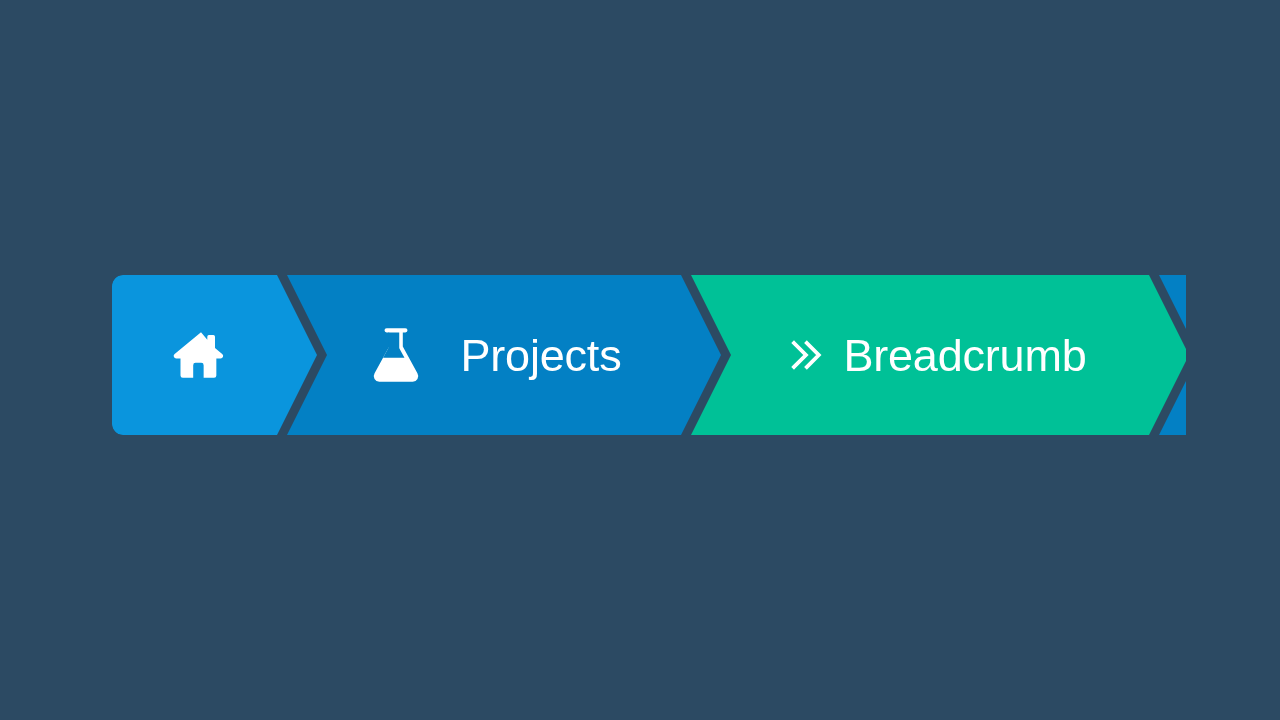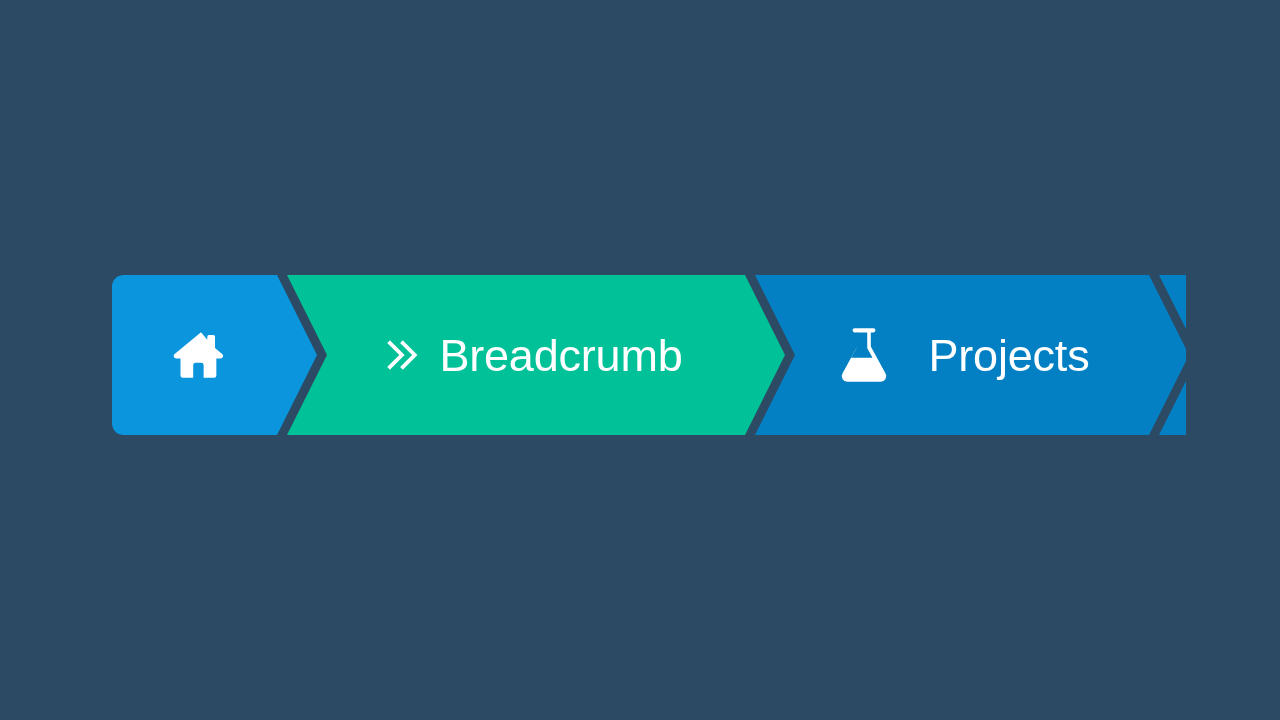--- a/index.html
+++ b/index.html
@@ -136,42 +136,42 @@
           <span class="crumb-icon">
             <svg width="62" height="62" viewBox="0 0 24 24" aria-hidden="true">
               <path fill="#ffffff" d="M12 3.2 1.8 11.6a1 1 0 0 0 .64 1.78h1.62v6.55a.9.9 0 0 0 .9.9h4.02v-4.9a.9.9 0 0 1 .9-.9h2.24a.9.9 0 0 1 .9.9v4.9h4.02a.9.9 0 0 0 .9-.9v-6.55h1.62a1 1 0 0 0 .64-1.78l-2.78-2.29V4.9a.62.62 0 0 0-.62-.62h-1.74a.62.62 0 0 0-.62.62v1.2L12 3.2z"></path>
             </svg>
           </span>
           <span class="crumb-label"></span>
         </div>
       </div>
 
       
-      <div class="crumb notched breadcrumb" style="background:#00c197; z-index:20;">
-        <div class="crumb-inner">
-          <span class="sep-chevron">
-            <svg width="44" height="44" viewBox="0 0 24 24" aria-hidden="true">
-              <path fill="none" stroke="#ffffff" stroke-width="2.1" stroke-linecap="square" stroke-linejoin="miter" d="M6 5.5 12.5 12 6 18.5 M13 5.5 19.5 12 13 18.5"></path>
-            </svg>
-          </span>
-          <span class="crumb-label">Breadcrumb</span>
-        </div>
-      </div>
-
-      
       <div class="crumb notched projects" style="background:#0380c4; z-index:30;">
         <div class="crumb-inner">
           <span class="crumb-icon">
             <svg width="50" height="58" viewBox="0 0 44 52" aria-hidden="true">
               <path fill="#ffffff" d="M13.6 2h16.8a1.9 1.9 0 0 1 0 3.8h-2.3v12.5l13.1 24.1A5 5 0 0 1 36.8 50H7.2a5 5 0 0 1-4.4-7.6l13.1-24.1V5.8h-2.3a1.9 1.9 0 0 1 0-3.8z"></path>
               <path fill="#0380c4" d="M19.1 5.8h5.8v13.5a2.4 2.4 0 0 0 .29 1.14l4.4 8.1H10.4l4.4-8.1a2.4 2.4 0 0 0 .3-1.14V5.8z"></path>
             </svg>
           </span>
           <span class="flask-gap"></span>
           <span class="crumb-label">Projects</span>
+        </div>
+      </div>
+
+      
+      <div class="crumb notched breadcrumb" style="background:#00c197; z-index:20;">
+        <div class="crumb-inner">
+          <span class="sep-chevron">
+            <svg width="44" height="44" viewBox="0 0 24 24" aria-hidden="true">
+              <path fill="none" stroke="#ffffff" stroke-width="2.1" stroke-linecap="square" stroke-linejoin="miter" d="M6 5.5 12.5 12 6 18.5 M13 5.5 19.5 12 13 18.5"></path>
+            </svg>
+          </span>
+          <span class="crumb-label">Breadcrumb</span>
         </div>
       </div>
 
       
       <div class="crumb notched tail" style="background:#0380c4; z-index:10;">
         <div class="crumb-inner">
           <span class="crumb-label"></span>
         </div>
       </div>
 

